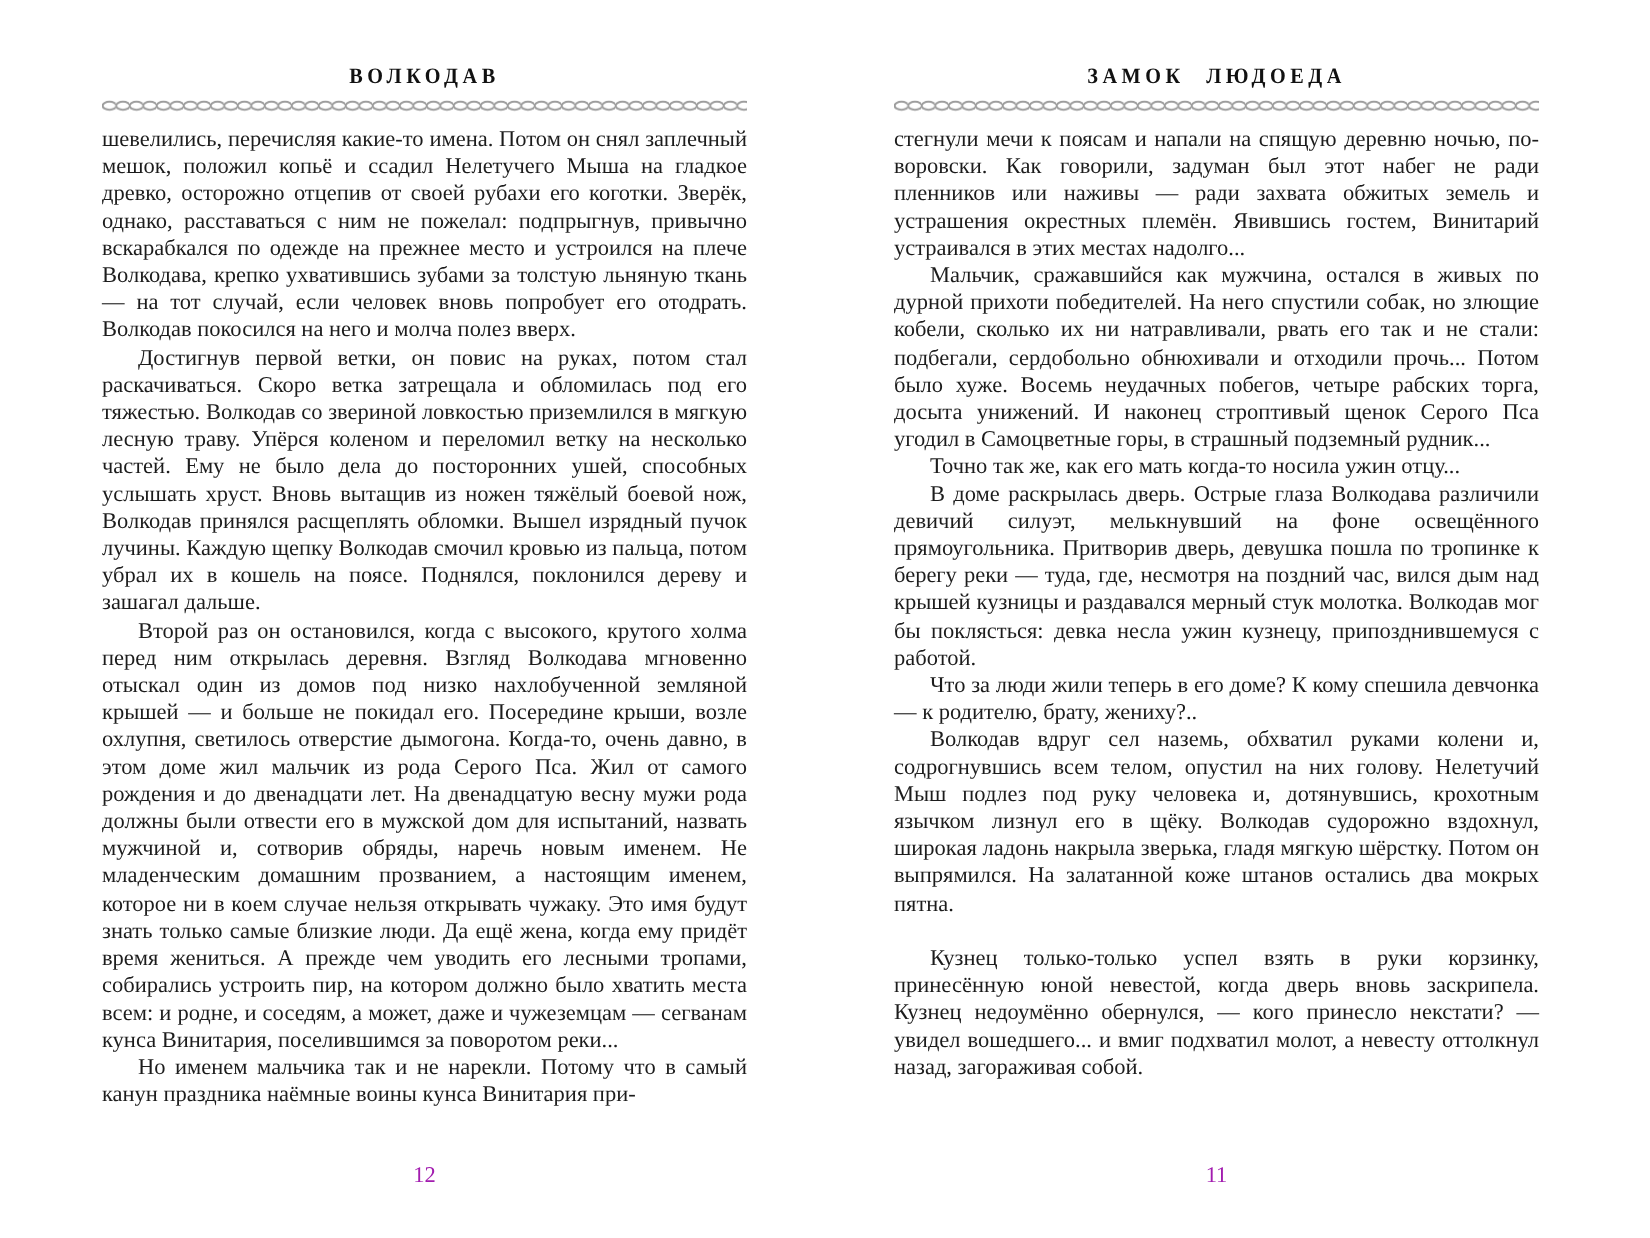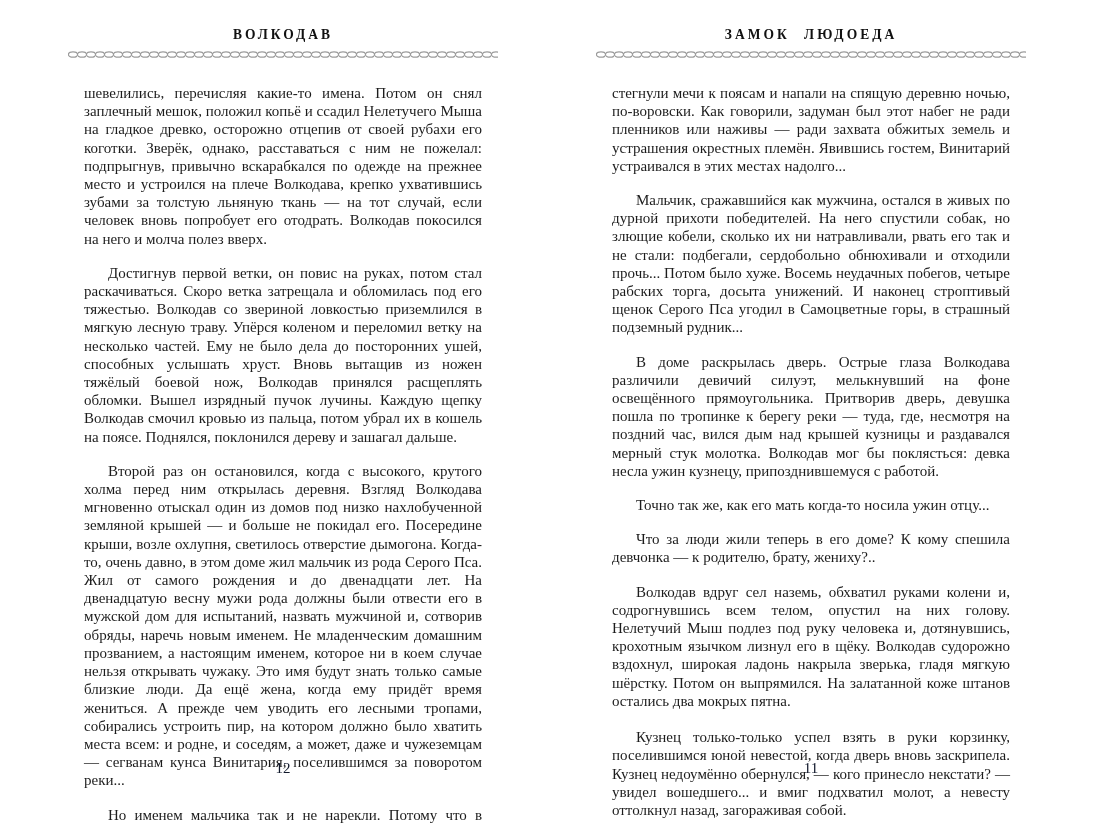--- a/index.html
+++ b/index.html
@@ -11,21 +11,21 @@
   html,body{margin:0;padding:0;}
   body{
     width:1100px;height:825px;
     background:var(--bg);
     font-family:"Liberation Serif", serif;
     color:var(--text);
     position:relative;
     overflow:hidden;
   }
   .spread{position:absolute;inset:0;}
-  .page{position:absolute;top:0;width:430px;height:727px;}
+  .page{position:absolute;top:16px;width:430px;height:727px;}
   .page.left{left:68px;}
   .page.right{left:596px;}
   .running-head{
     position:absolute;top:27px;left:0;width:100%;
     text-align:center;
     font-weight:bold;
     font-size:13.5px;
     letter-spacing:3px;
     word-spacing:8px;
     color:#111;
@@ -33,30 +33,30 @@
   }
   .chain{position:absolute;top:50px;left:0;}
   .body-text{
     position:absolute;top:68px;left:0;right:0;
     font-size:15px;
     line-height:18.2px;
     text-align:justify;
     color:var(--text);
   }
   .body-text p{
-    margin:16px;
+    margin:0;
     text-indent:24px;
   }
   .body-text p.no-indent{text-indent:0;}
   .body-text p.section-break{margin-top:18.2px;}
   .page-number{
     position:absolute;top:760px;left:0;width:100%;
     text-align:center;
     font-size:15px;
-    color:#0f172a;
+    color:#a21caf;
   }
 </style>
 </head>
 <body>
 
 <div class="spread">
 
   <div class="page left">
     <div class="running-head">ВОЛКОДАВ</div>
     <svg class="chain" width="430" height="9" viewBox="0 0 430 9">
@@ -82,22 +82,22 @@
       <defs>
         <pattern id="chainR" width="9" height="9" patternUnits="userSpaceOnUse">
           <ellipse cx="5" cy="4.5" rx="4.6" ry="2.7" fill="none" stroke="#9b9b9b" stroke-width="1.3"></ellipse>
         </pattern>
       </defs>
       <rect width="430" height="9" fill="url(#chainR)"></rect>
     </svg>
     <div class="body-text">
         <p class="no-indent">стегнули мечи к поясам и напали на спящую деревню ночью, по-воровски. Как говорили, задуман был этот набег не ради пленников или наживы — ради захвата обжитых земель и устрашения окрестных племён. Явившись гостем, Винитарий устраивался в этих местах надолго...</p>
         <p>Мальчик, сражавшийся как мужчина, остался в живых по дурной прихоти победителей. На него спустили собак, но злющие кобели, сколько их ни натравливали, рвать его так и не стали: подбегали, сердобольно обнюхивали и отходили прочь... Потом было хуже. Восемь неудачных побегов, четыре рабских торга, досыта унижений. И наконец строптивый щенок Серого Пса угодил в Самоцветные горы, в страшный подземный рудник...</p>
+        <p>Точно так же, как его мать когда-то носила ужин отцу...</p>
         <p>В доме раскрылась дверь. Острые глаза Волкодава различили девичий силуэт, мелькнувший на фоне освещённого прямоугольника. Притворив дверь, девушка пошла по тропинке к берегу реки — туда, где, несмотря на поздний час, вился дым над крышей кузницы и раздавался мерный стук молотка. Волкодав мог бы поклясться: девка несла ужин кузнецу, припозднившемуся с работой.</p>
-        <p>Точно так же, как его мать когда-то носила ужин отцу...</p>
         <p>Что за люди жили теперь в его доме? К кому спешила девчонка — к родителю, брату, жениху?..</p>
         <p>Волкодав вдруг сел наземь, обхватил руками колени и, содрогнувшись всем телом, опустил на них голову. Нелетучий Мыш подлез под руку человека и, дотянувшись, крохотным язычком лизнул его в щёку. Волкодав судорожно вздохнул, широкая ладонь накрыла зверька, гладя мягкую шёрстку. Потом он выпрямился. На залатанной коже штанов остались два мокрых пятна.</p>
-        <p class="section-break">Кузнец только-только успел взять в руки корзинку, поселившимся юной невестой, когда дверь вновь заскрипела. Кузнец недоумённо обернулся, — кого принесло некстати? — увидел вошедшего... и вмиг подхватил молот, а невесту оттолкнул назад, загораживая собой.</p>
+        <p class="section-break">Кузнец только-только успел взять в руки корзинку, принесённую юной невестой, когда дверь вновь заскрипела. Кузнец недоумённо обернулся, — кого принесло некстати? — увидел вошедшего... и вмиг подхватил молот, а невесту оттолкнул назад, загораживая собой.</p>
       </div>
     <div class="page-number">11</div>
   </div>
 
 </div>
 
 </body></html>

